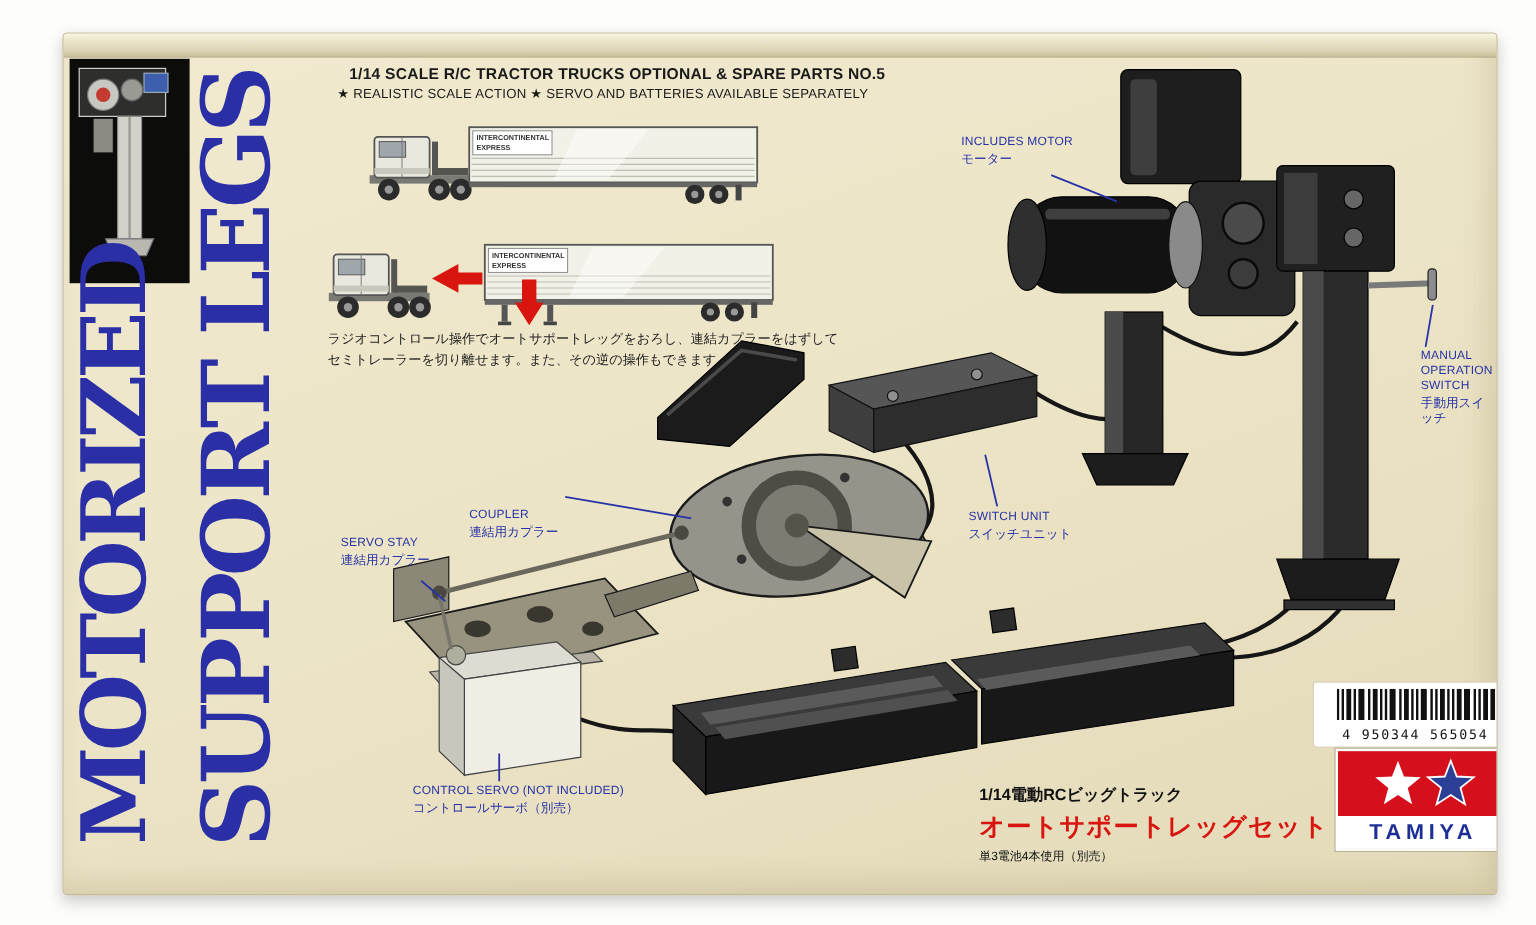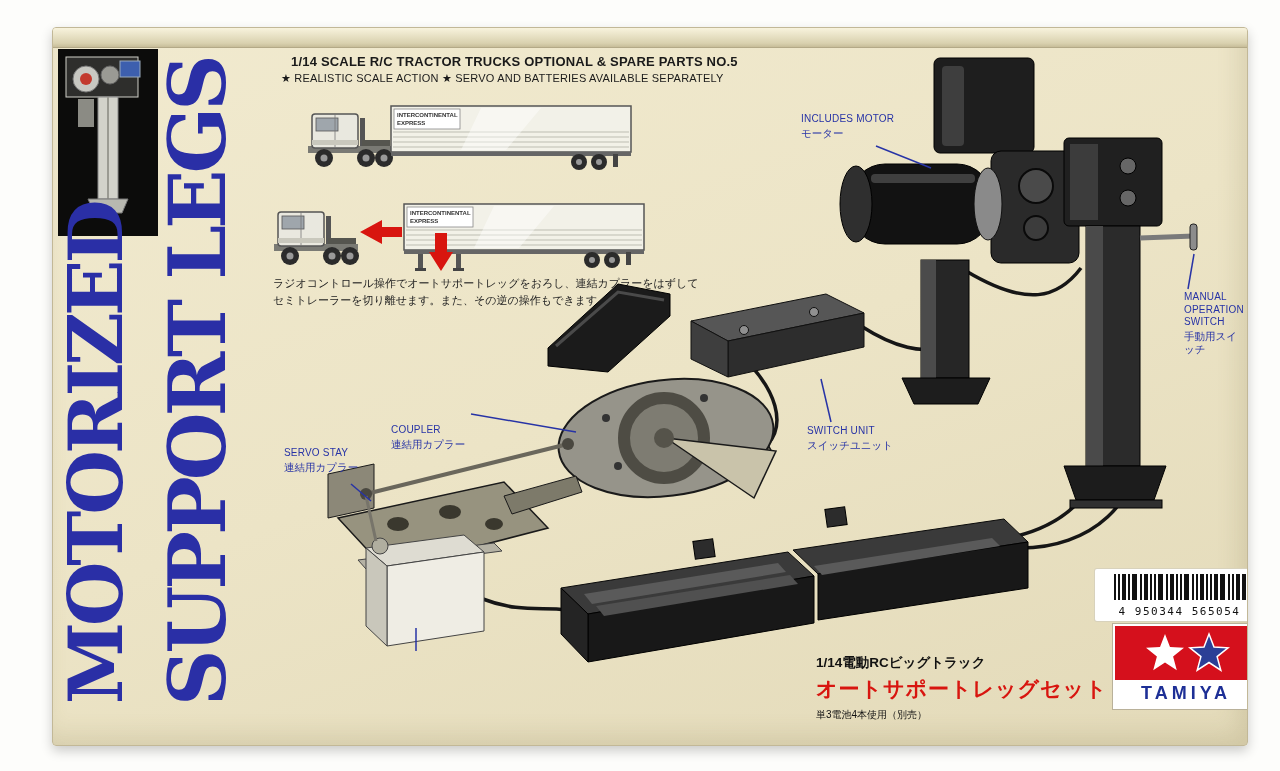--- a/index.html
+++ b/index.html
@@ -281,20 +281,24 @@
   <div class="plabel" style="left:231px; top:419px;">
     <div class="en">SERVO STAY</div>
     <div class="jp">連結用カプラー</div>
   </div>
 
   <div class="plabel" style="left:754px; top:397px;">
     <div class="en">SWITCH UNIT</div>
     <div class="jp">スイッチユニット</div>
   </div>
 
+  <div class="plabel" style="left:291px; top:626px;">
+    <div class="en">CONTROL SERVO (NOT INCLUDED)</div>
+    <div class="jp">コントロールサーボ（別売）</div>
+  </div>
 
   <div class="barcode">
     <svg width="132" height="26" viewBox="0 0 132 26">
       <g fill="#111">
         <rect x="0" width="2" height="26"></rect>
           <rect x="4" width="2" height="26"></rect>
           <rect x="8" width="4" height="26"></rect>
         <rect x="14" width="2" height="26"></rect>
           <rect x="18" width="5" height="26"></rect>
           <rect x="26" width="2" height="26"></rect>

